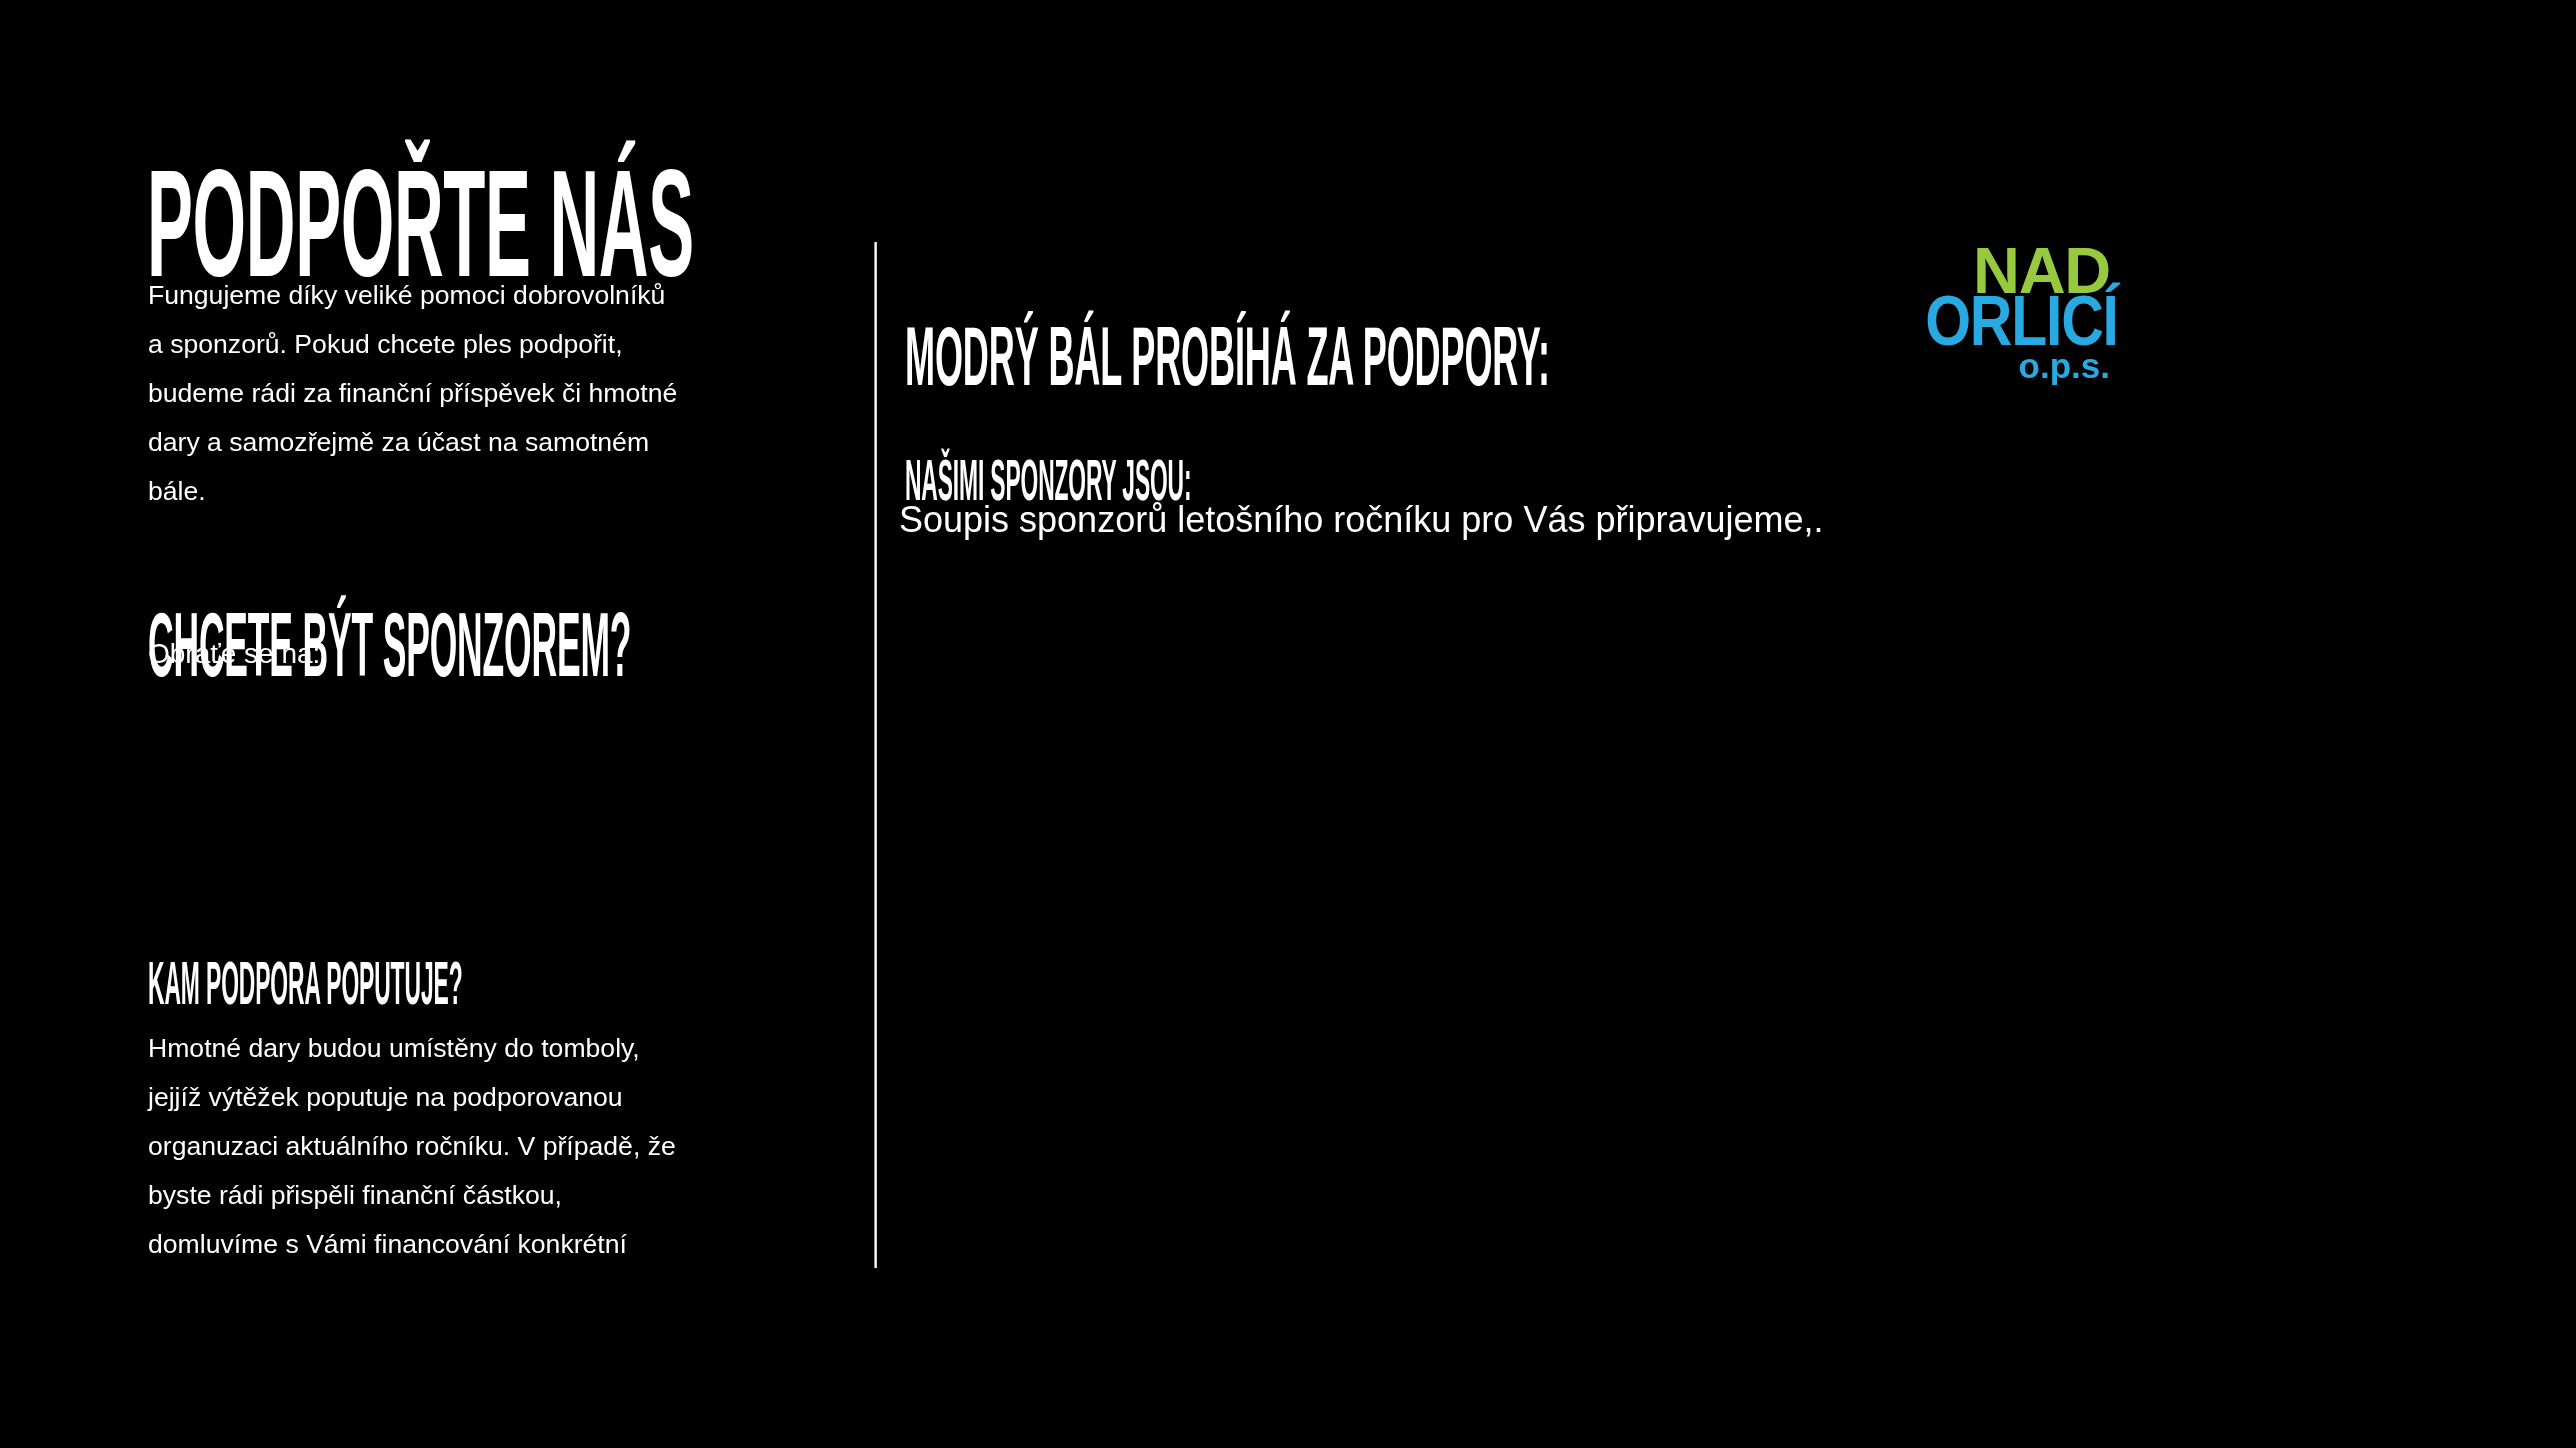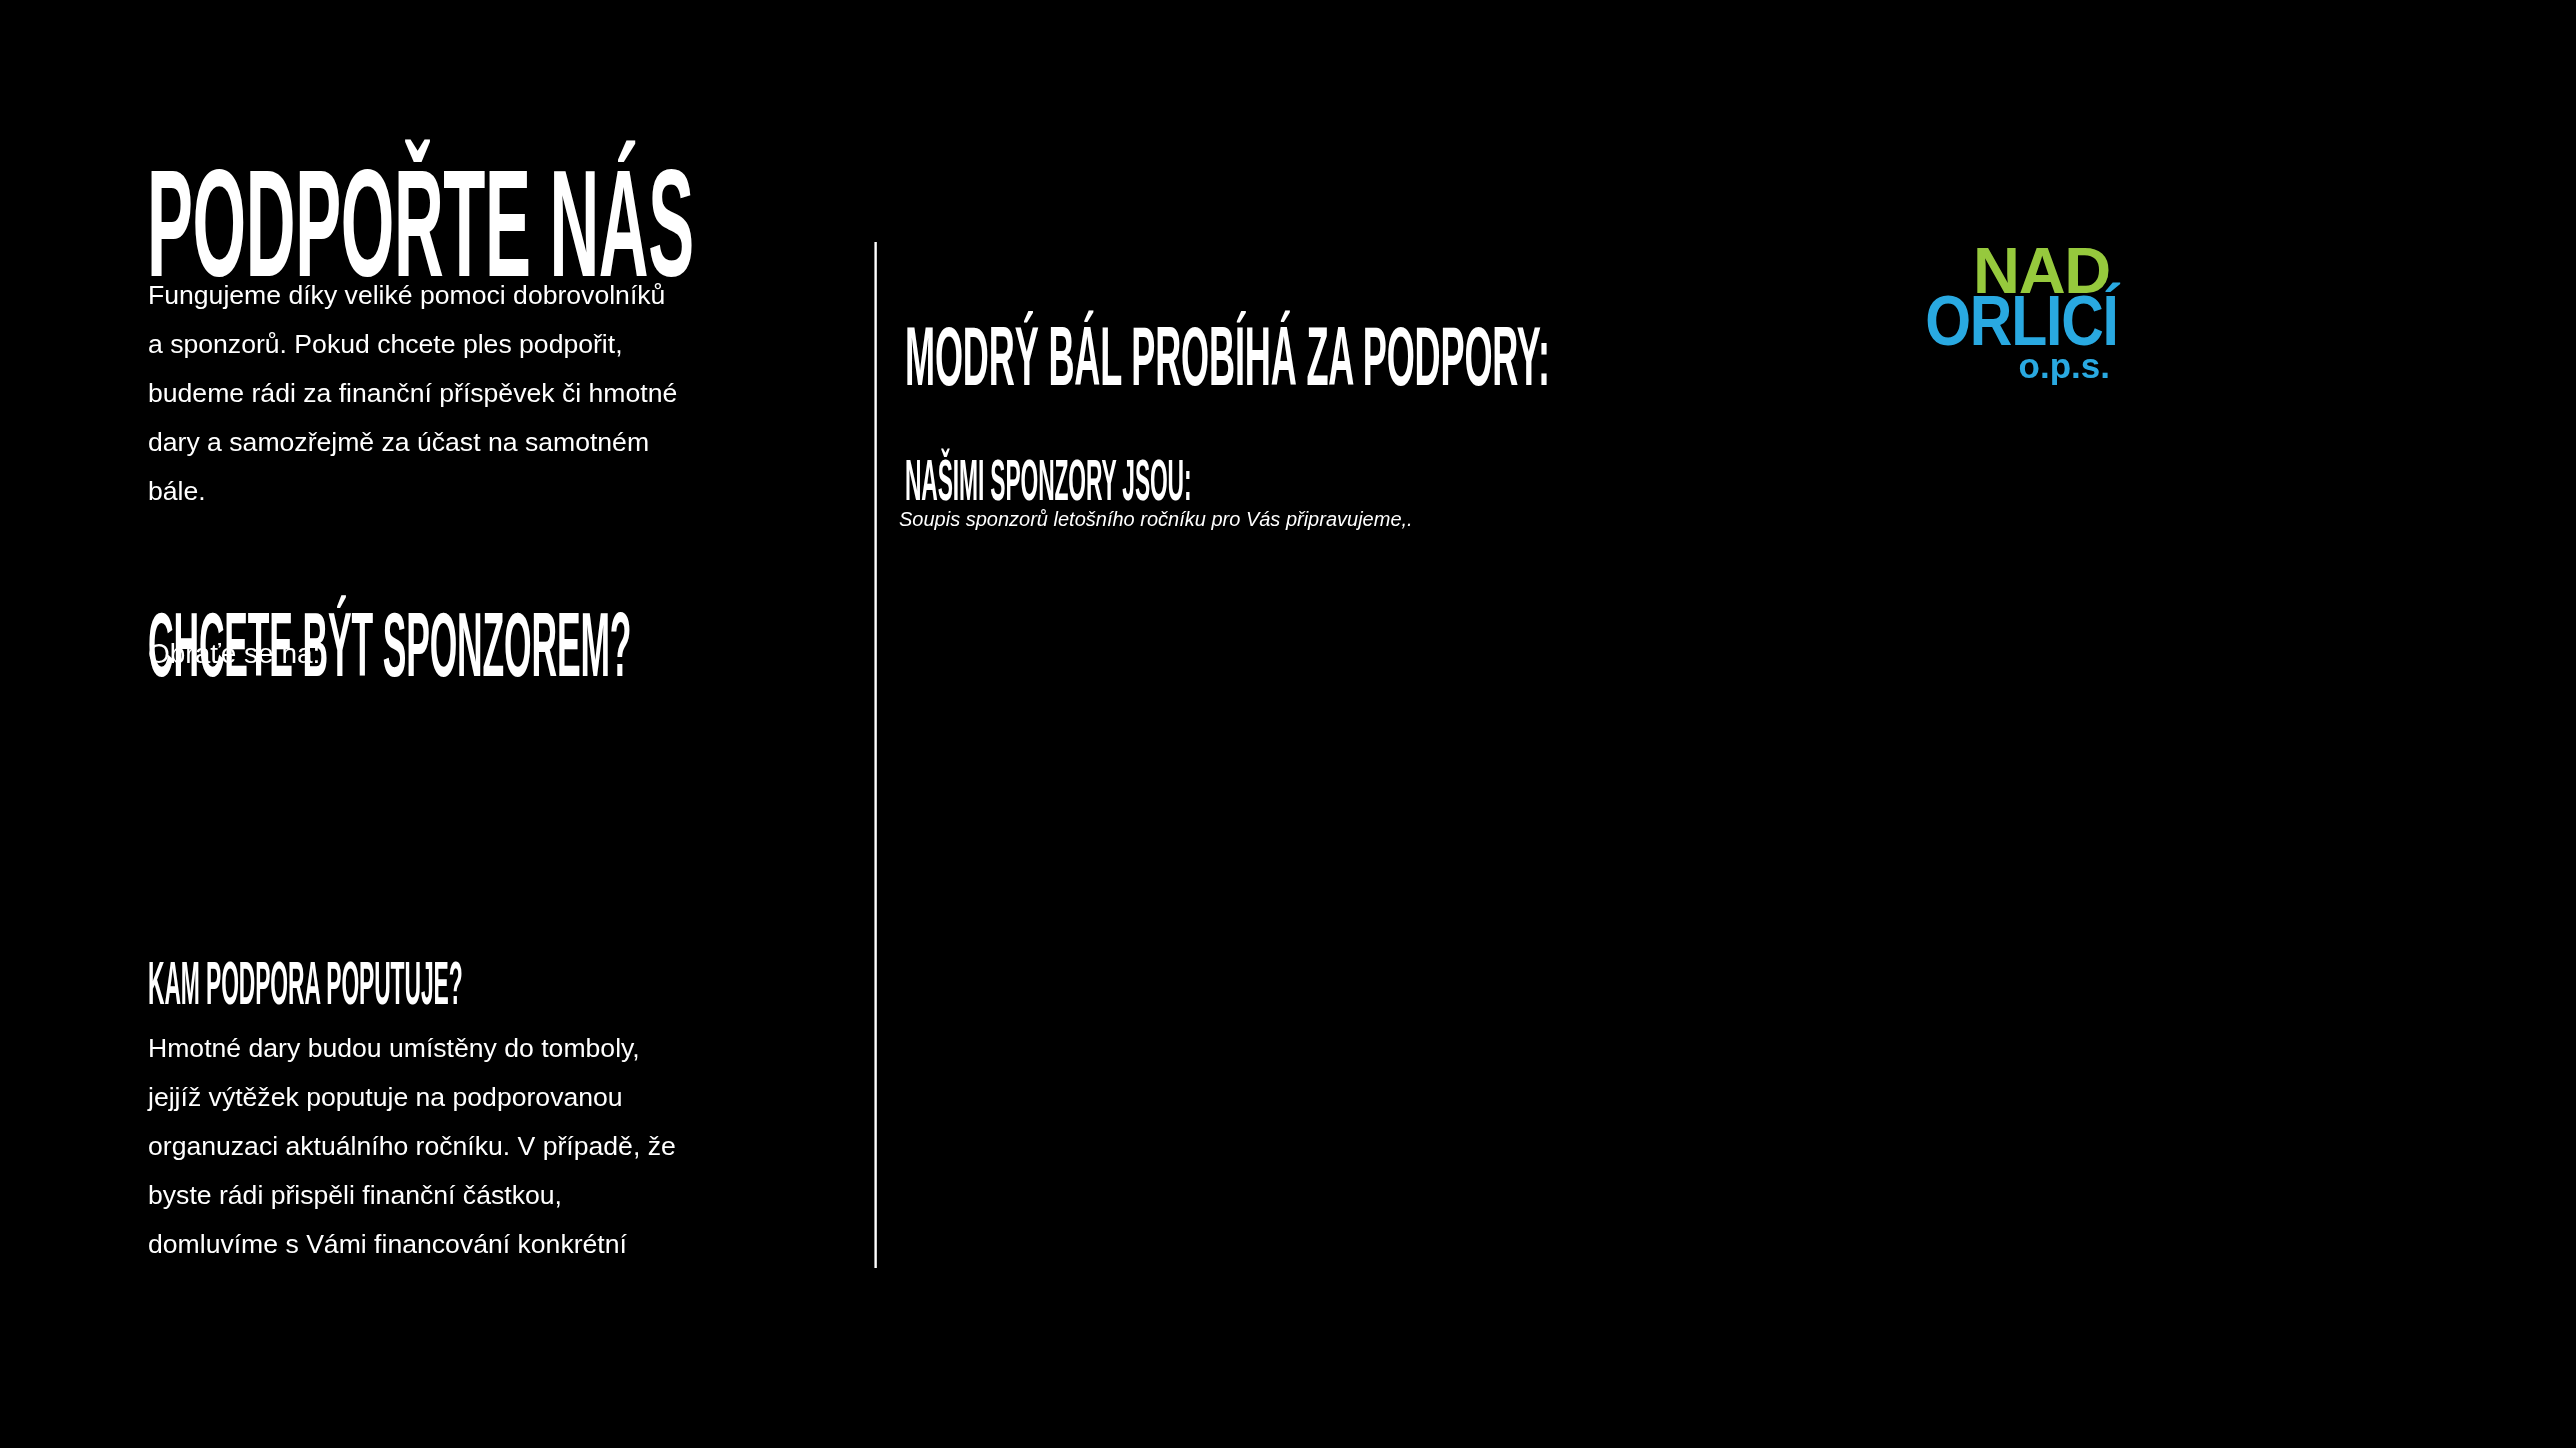--- a/index.html
+++ b/index.html
@@ -31,21 +31,21 @@
   .body-text {
     font-size: 26.6px;
     line-height: 49px;
     white-space: pre-line;
     color: var(--text, #ffffff);
   }
   .p-intro { left: 148px; top: 244px;  width: 664px; }
   .p-where { left: 148px; top: 997px; width: 664px; }
 
   .lbl-obrate { left: 148px; top: 640px; font-size: 28px; line-height: 1; }
-  .note-soupis { left: 899px; top: 503px; font-size: 20px; line-height: 33px; white-space: nowrap; font-style: italic; }
+  .note-soupis { left: 899px; top: 503px; font-size: 36px; line-height: 33px; white-space: nowrap; }
 
   ul.contact-list {
     left: 177px; top: 720px;
     margin: 0; padding: 0;
     list-style: none;
   }
   ul.contact-list li {
     position: relative;
     padding-left: 34px;
     font-size: 26.6px;

